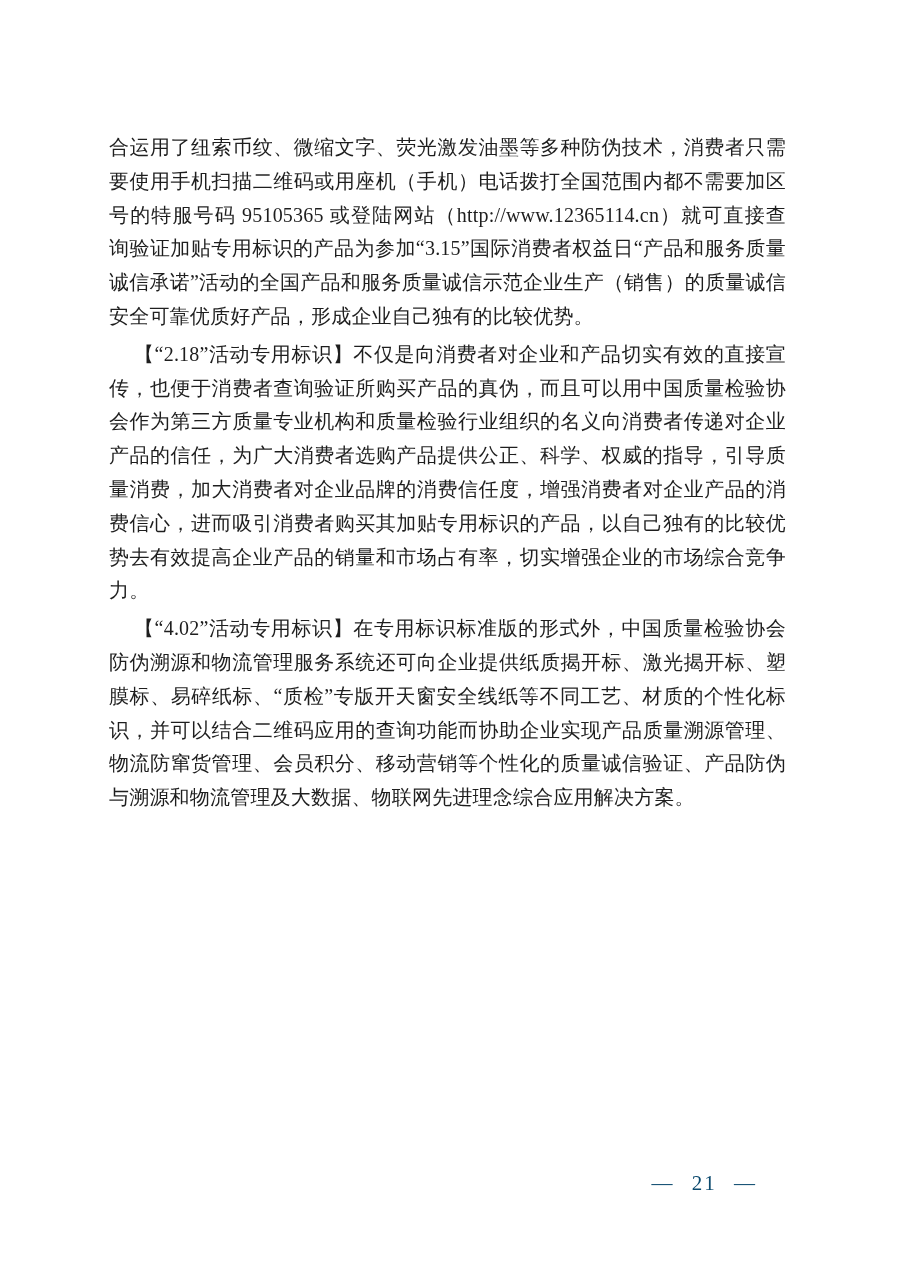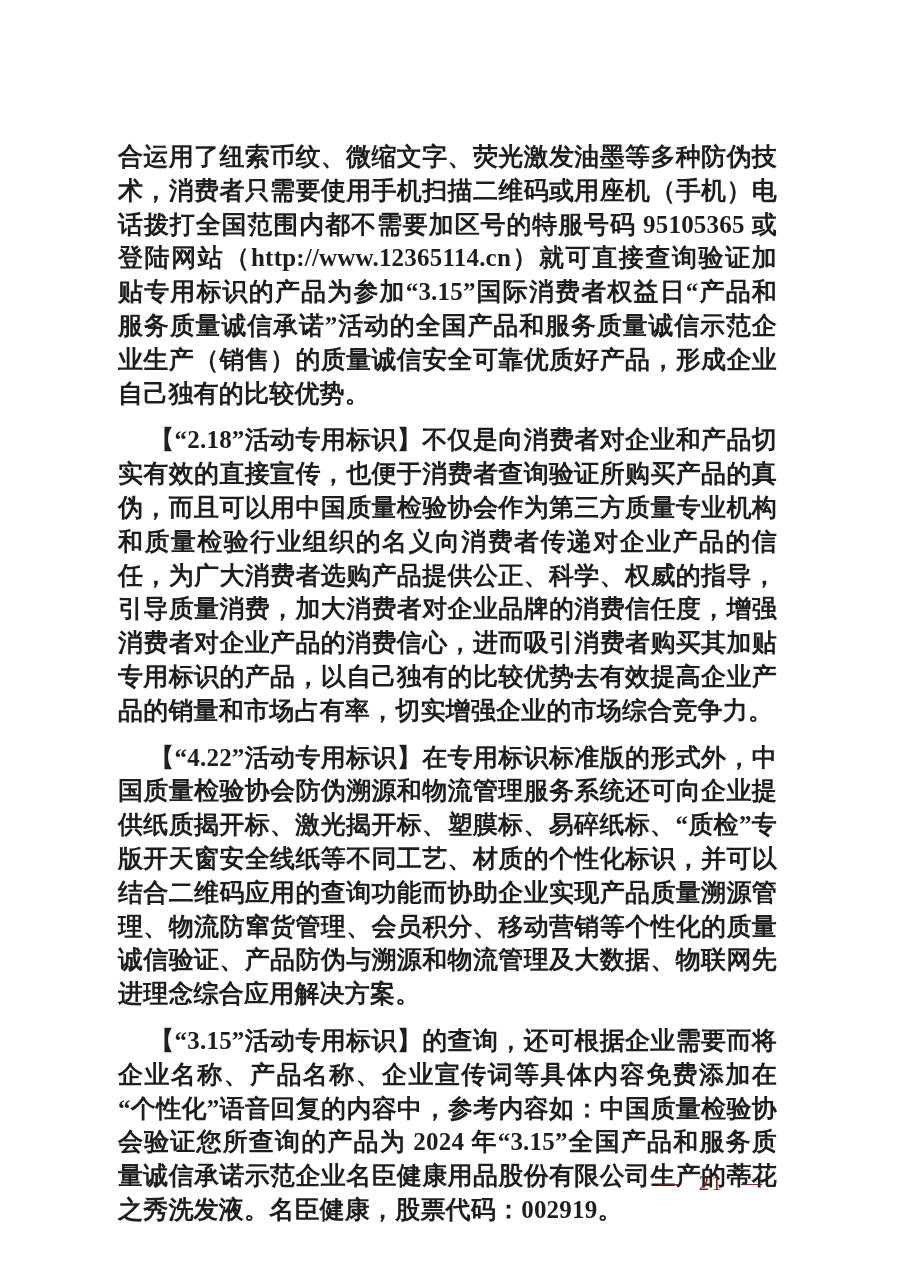--- a/index.html
+++ b/index.html
@@ -20,56 +20,54 @@
     inset: 0;
     background: #ffffff;
   }
   .content {
     position: absolute;
     left: 105px;
     top: 127px;
     width: 685px;
   }
   .content p {
-    margin: 13px;
+    margin: 4px;
     padding: 0;
-    font-size: 25px;
+    font-size: 20px;
     line-height: 33.8px;
     text-align: justify;
     text-justify: inter-ideograph;
     letter-spacing: 0.2px;
     word-break: break-all;
-    font-weight: bold;
   }
   .content p.indented {
     text-indent: 1.25em;
   }
   .footer {
     position: absolute;
     top: 1172px;
-    left: 105px;
+    left: 98px;
     width: 685px;
     text-align: right;
     padding-right: 26px;
     box-sizing: border-box;
     font-size: 21px;
     line-height: 22px;
-    color: #7f1d1d;
+    color: #0c4a6e;
     letter-spacing: 2px;
     word-spacing: 10px;
     white-space: pre;
   }
 </style>
 </head>
 <body>
 
 <div class="page">
 
   <div class="content">
     <p>合运用了纽索币纹、微缩文字、荧光激发油墨等多种防伪技术，消费者只需要使用手机扫描二维码或用座机（手机）电话拨打全国范围内都不需要加区号的特服号码 95105365 或登陆网站（http://www.12365114.cn）就可直接查询验证加贴专用标识的产品为参加“3.15”国际消费者权益日“产品和服务质量诚信承诺”活动的全国产品和服务质量诚信示范企业生产（销售）的质量诚信安全可靠优质好产品，形成企业自己独有的比较优势。</p>
     <p class="indented">【“2.18”活动专用标识】不仅是向消费者对企业和产品切实有效的直接宣传，也便于消费者查询验证所购买产品的真伪，而且可以用中国质量检验协会作为第三方质量专业机构和质量检验行业组织的名义向消费者传递对企业产品的信任，为广大消费者选购产品提供公正、科学、权威的指导，引导质量消费，加大消费者对企业品牌的消费信任度，增强消费者对企业产品的消费信心，进而吸引消费者购买其加贴专用标识的产品，以自己独有的比较优势去有效提高企业产品的销量和市场占有率，切实增强企业的市场综合竞争力。</p>
-    <p class="indented">【“4.22”活动专用标识】在专用标识标准版的形式外，中国质量检验协会防伪溯源和物流管理服务系统还可向企业提供纸质揭开标、激光揭开标、塑膜标、易碎纸标、“质检”专版开天窗安全线纸等不同工艺、材质的个性化标识，并可以结合二维码应用的查询功能而协助企业实现产品质量溯源管理、物流防窜货管理、会员积分、移动营销等个性化的质量诚信验证、产品防伪与溯源和物流管理及大数据、物联网先进理念综合应用解决方案。</p>
-    <p class="indented">【“3.15”活动专用标识】的查询，还可根据企业需要而将企业名称、产品名称、企业宣传词等具体内容免费添加在“个性化”语音回复的内容中，参考内容如：中国质量检验协会验证您所查询的产品为 2024 年“3.15”全国产品和服务质量诚信承诺示范企业名臣健康用品股份有限公司生产的蒂花之秀洗发液。名臣健康，股票代码：002919。</p>
+    <p class="indented">【“4.02”活动专用标识】在专用标识标准版的形式外，中国质量检验协会防伪溯源和物流管理服务系统还可向企业提供纸质揭开标、激光揭开标、塑膜标、易碎纸标、“质检”专版开天窗安全线纸等不同工艺、材质的个性化标识，并可以结合二维码应用的查询功能而协助企业实现产品质量溯源管理、物流防窜货管理、会员积分、移动营销等个性化的质量诚信验证、产品防伪与溯源和物流管理及大数据、物联网先进理念综合应用解决方案。</p>
   </div>
 
   <div class="footer">— 21 —</div>
 
 </div>
 
 </body></html>

